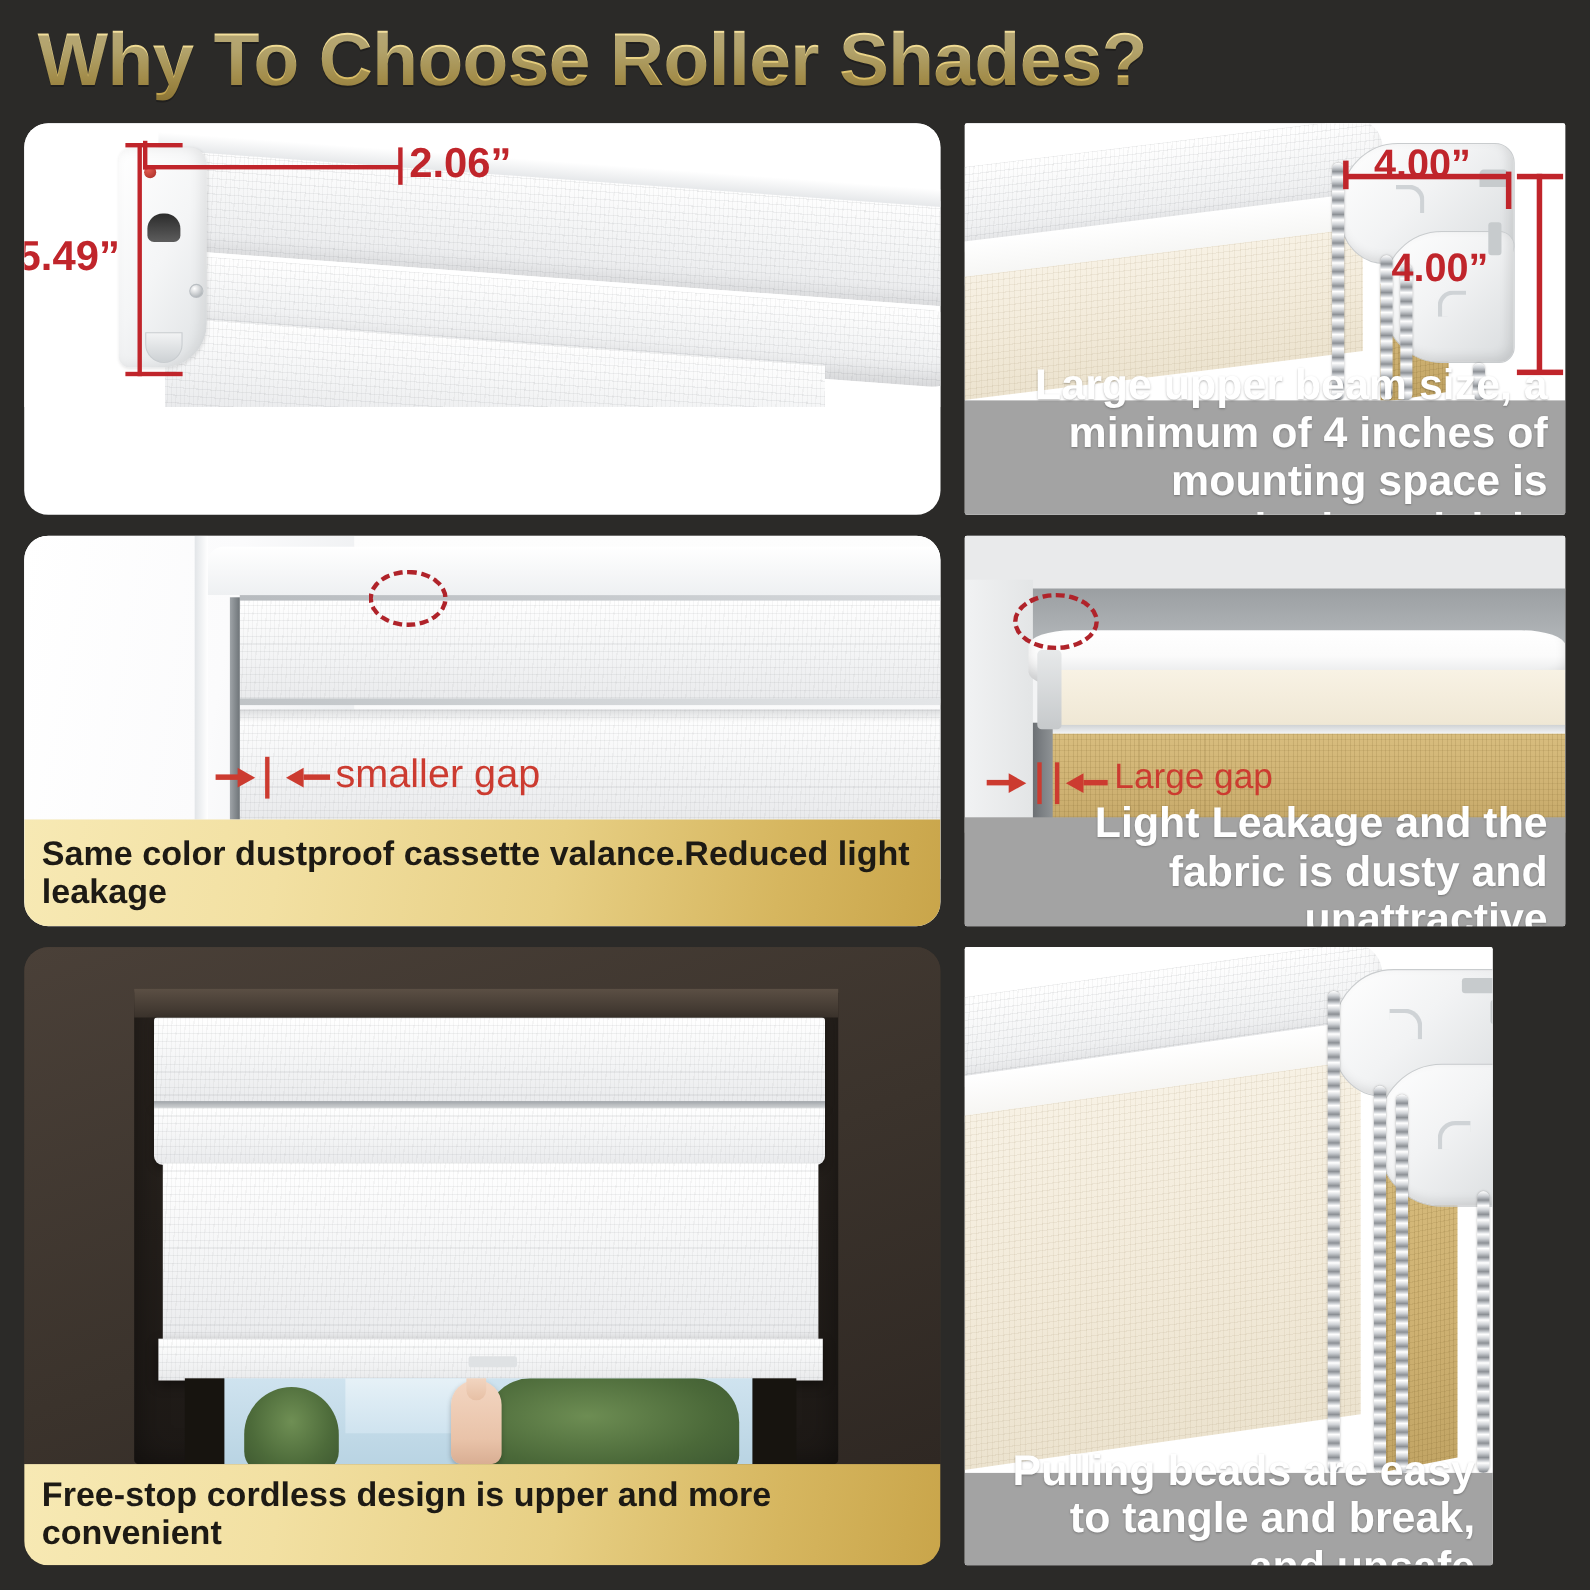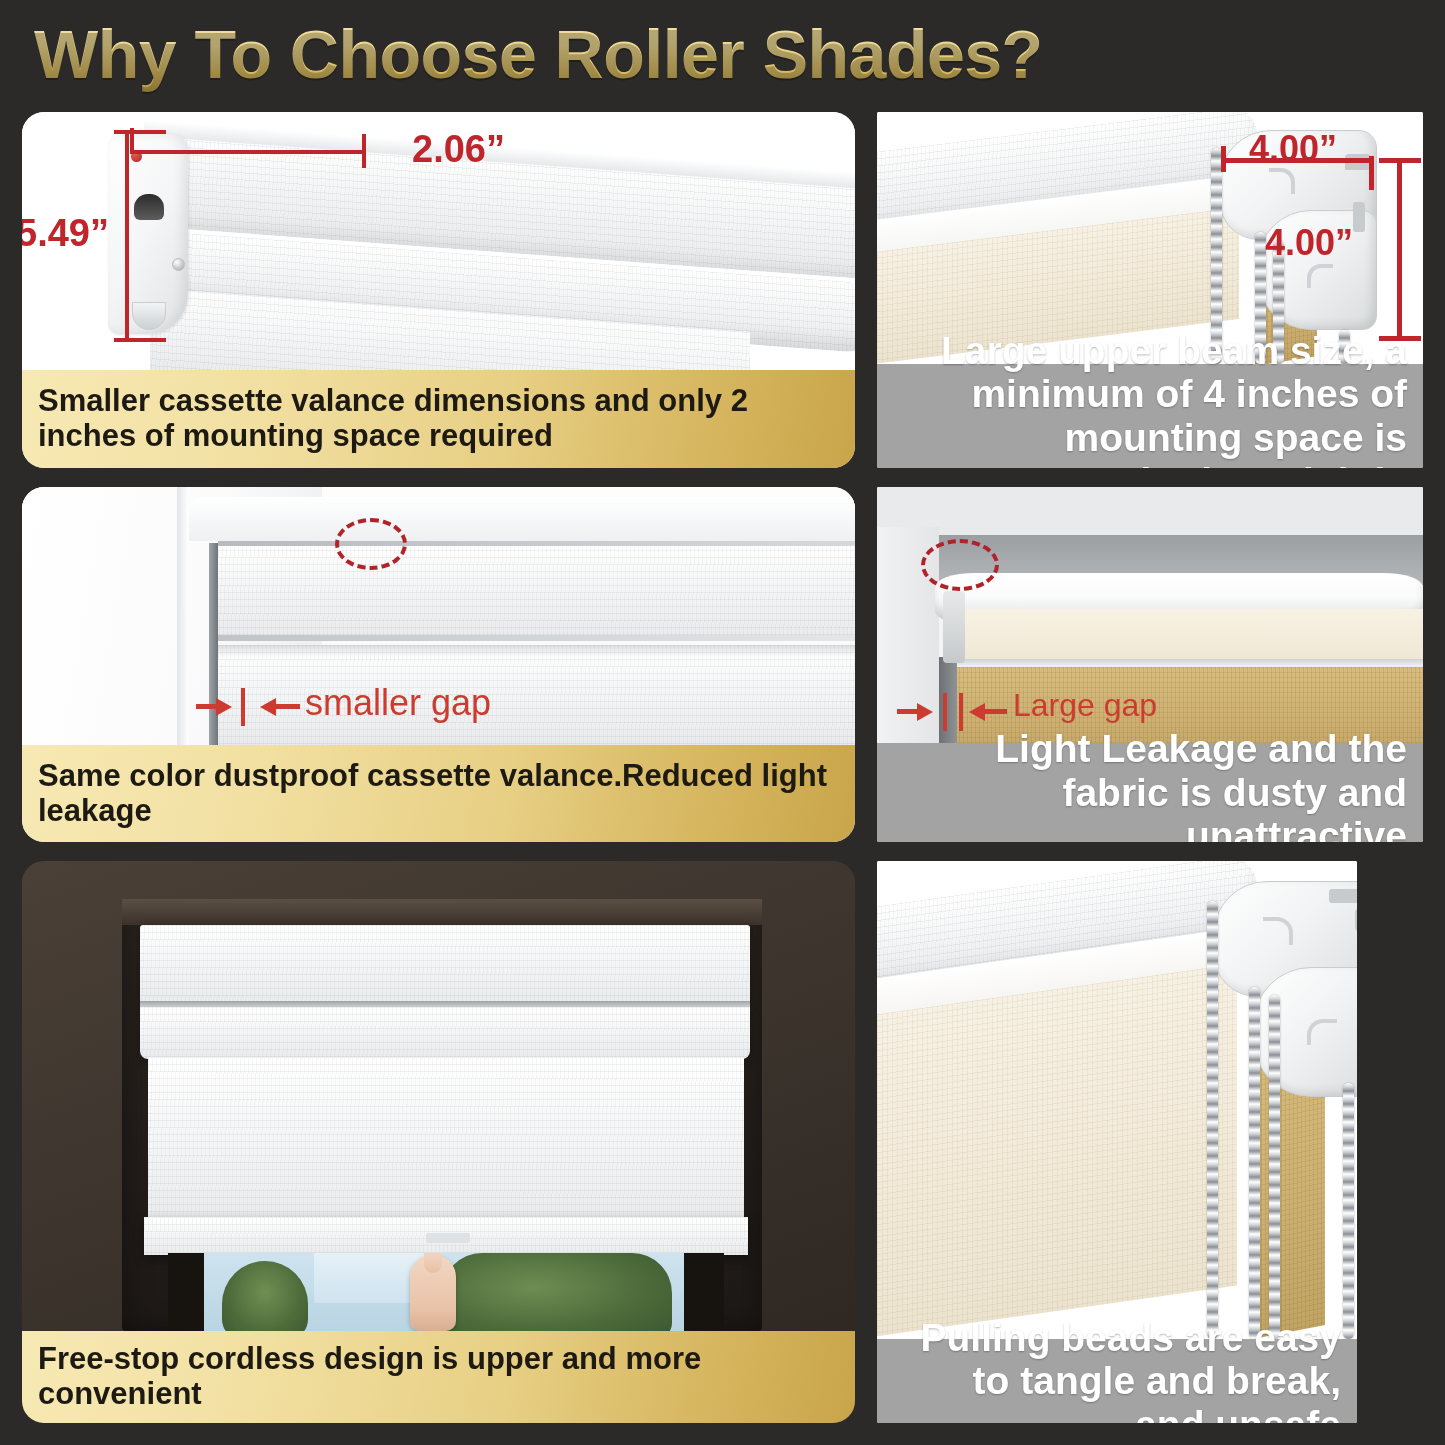--- a/index.html
+++ b/index.html
@@ -185,31 +185,28 @@
     <div style="position:absolute; left:150px; top:146px; width:13px; height:13px;
                 background:radial-gradient(circle at 35% 30%, #ffffff, #9aa0a5);
                 border-radius:50%; border:1px solid #b9bec2;"></div>
     <div style="position:absolute; left:110px; top:190px; width:34px; height:28px;
                 background:linear-gradient(180deg,#f2f3f4,#cdd1d4);
                 border-radius:0 0 18px 18px; border:1px solid #c9cdd0;"></div>
 
     <div class="dimline" style="left:108px; top:38px; width:235px; height:4px;"></div>
     <div class="tick" style="left:108px; top:16px; width:4px; height:26px;"></div>
     <div class="tick" style="left:340px; top:22px; width:4px; height:34px;"></div>
-    <div class="dimtext" style="left:350px; top:16px; font-size:38px;margin-left:40px;">2.06”</div>
+    <div class="dimtext" style="left:350px; top:16px; font-size:38px;">2.06”</div>
 
     <div class="dimline" style="left:103px; top:18px; width:4px; height:212px;"></div>
     <div class="tick" style="left:92px; top:18px; width:52px; height:4px;"></div>
     <div class="tick" style="left:92px; top:226px; width:52px; height:4px;"></div>
     <div class="dimtext" style="left:-6px; top:100px; font-size:38px;">5.49”</div>
   </div>
 
-  <div class="cap gold" style="height:98px;">
-    <div class="cap-text">Smaller cassette valance dimensions and only 2 inches of mounting space required</div>
-  </div>
 </div>
 
 <div class="panel right" style="left:877px; top:112px; width:546px; height:356px; background:#ffffff;">
 
   <div class="photo" style="height:252px; background:#ffffff;">
 
     <div class="fab-white" style="position:absolute; left:-20px; top:42px; width:400px; height:78px;
                 transform:skewY(-7deg); transform-origin:left top; border-radius:0 30px 30px 0;
                 box-shadow: inset 0 -9px 14px rgba(0,0,0,.07);"></div>
 

